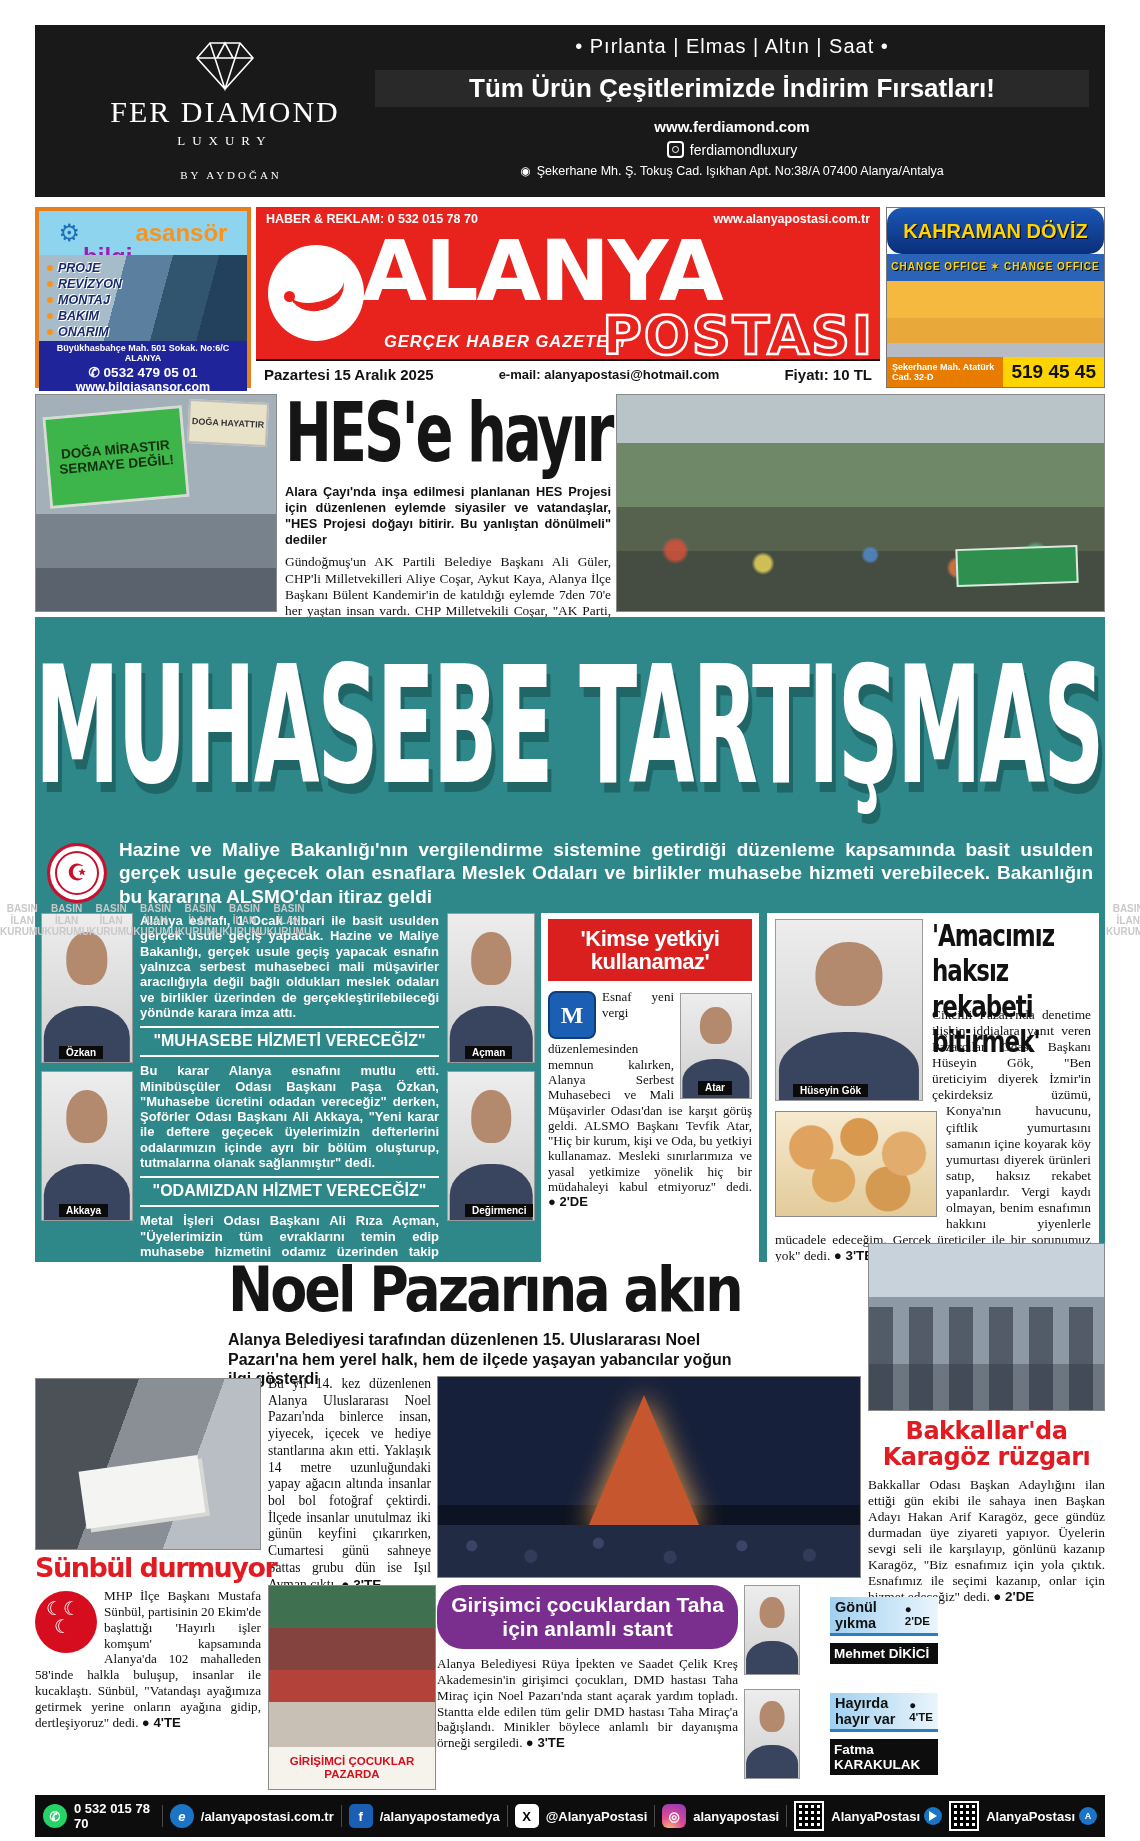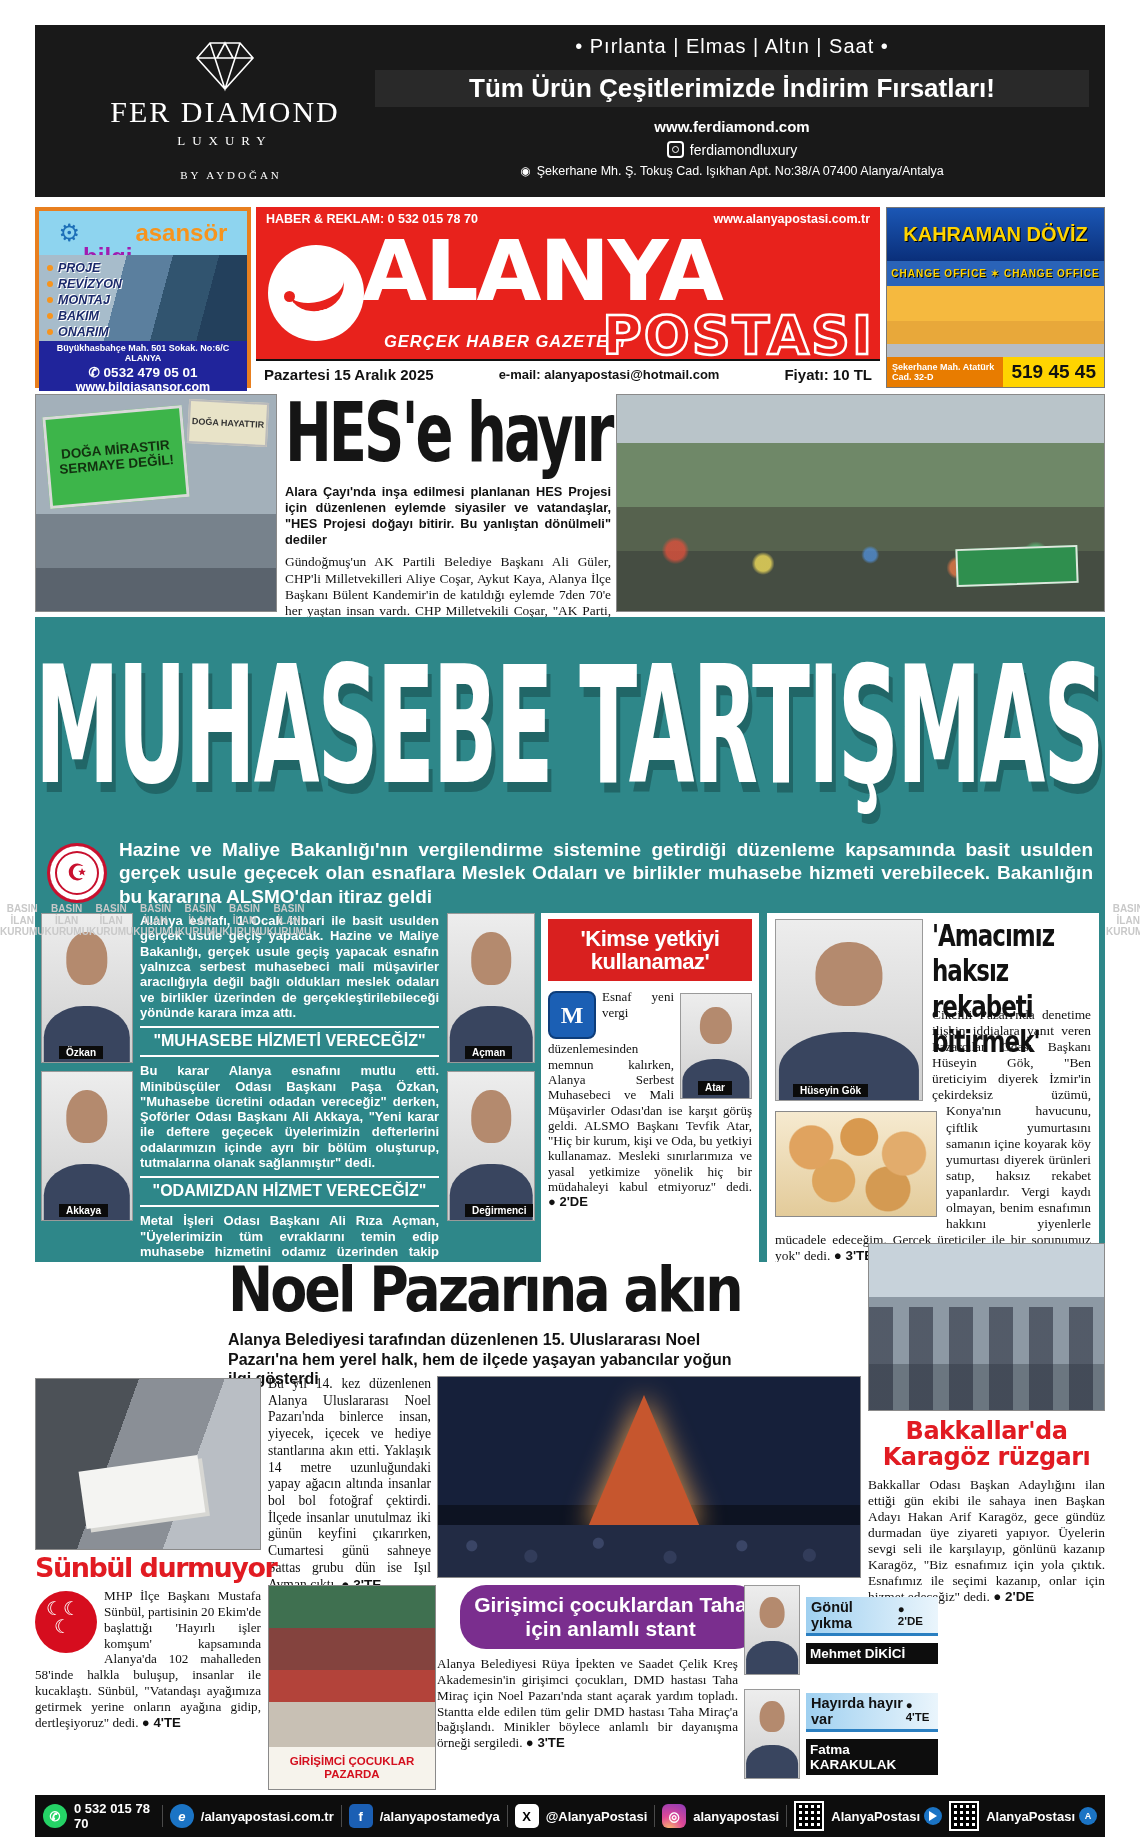--- a/index.html
+++ b/index.html
@@ -63,21 +63,21 @@
           color:#fff;letter-spacing:1px;}
   .mh-title2{position:absolute;right:6px;bottom:-4px;font-family:"DejaVu Sans",sans-serif;font-weight:bold;
              font-size:54px;color:#e8221c;-webkit-text-stroke:2.5px #fff;letter-spacing:2px;line-height:1;}
   .mh-datebar{height:27px;background:#fff;border-top:2px solid #111;display:flex;justify-content:space-between;
               align-items:center;padding:0 8px;}
   .mh-date{font-weight:bold;font-size:15px;}
   .mh-mail{font-size:13px;font-weight:bold;}
   .mh-price{font-weight:bold;font-size:15px;}
 
   .kd{left:886px;top:207px;width:219px;height:181px;display:flex;flex-direction:column;border:1px solid #777;box-sizing:border-box;}
-  .kd-top{height:53px;background:linear-gradient(#1b57b5,#0a2f7a);display:flex;align-items:center;justify-content:center;}
+  .kd-top{height:46px;background:linear-gradient(#1b57b5,#0a2f7a);display:flex;align-items:center;justify-content:center;border-radius:15px;}
   .kd-title{color:#ffd400;font-weight:900;font-size:20px;text-shadow:1px 1px 0 #000;white-space:nowrap;}
   .kd-mid{flex:1;position:relative;background:linear-gradient(#2a63b8 0 26%,#f5b93f 26% 62%,#e8a83a 62% 86%,#b7bcc4 86%);}
   .kd-store{position:absolute;top:7px;left:0;right:0;text-align:center;color:#ffd400;font-weight:bold;font-size:10px;
             text-shadow:1px 1px 0 #000;letter-spacing:1px;}
   .kd-bot{height:30px;display:flex;}
   .kd-addr{flex:1;background:#e87c00;color:#fff;font-size:9px;font-weight:bold;display:flex;align-items:center;padding:0 5px;}
   .kd-phone{background:#ffd400;color:#111;font-weight:900;font-size:19px;display:flex;align-items:center;padding:0 8px;}
 
   
   .hes-photo-l{left:35px;top:394px;width:242px;height:218px;background:linear-gradient(#a3b0ba 0 55%,#77828c 55% 80%,#5a636d 80%);}
@@ -187,29 +187,29 @@
   .sun-h{color:#e11b22;font-family:"DejaVu Sans",sans-serif;font-weight:900;font-size:27px;letter-spacing:-1.5px;
          white-space:nowrap;}
   .sun-body{margin-top:5px;font-family:"Liberation Serif",serif;font-size:13.2px;line-height:1.2;text-align:justify;}
   .mhp{float:left;width:62px;height:62px;background:#d60d1e;border-radius:50%;position:relative;margin:3px 7px 2px 0;}
   .mhp span{position:absolute;color:#fff;font-size:19px;line-height:1;}
   .mhp .c1{left:11px;top:8px;} .mhp .c2{left:28px;top:8px;} .mhp .c3{left:19px;top:26px;}
   .photo-stand{left:268px;top:1585px;width:168px;height:205px;display:flex;flex-direction:column;}
   .stand-img{flex:1;background:linear-gradient(#3f7050 0 26%,#84433e 26% 52%,#b3433a 52% 72%,#c8c0b4 72%);}
   .stand-cap{height:42px;background:#f6f3ec;color:#d40f1e;font-weight:900;font-size:11.5px;text-align:center;
              display:flex;align-items:center;justify-content:center;padding:0 6px;line-height:1.15;}
-  .gir-box{left:460px;top:1585px;width:301px;height:64px;background:#7a2e8e;color:#fff;display:flex;align-items:center;
+  .gir-box{left:437px;top:1585px;width:301px;height:64px;background:#7a2e8e;color:#fff;display:flex;align-items:center;
            justify-content:center;text-align:center;font-weight:800;font-size:21px;line-height:1.12;padding:2px 8px;
            box-sizing:border-box;border-radius:26px;}
   .gir-body{left:437px;top:1656px;width:301px;font-family:"Liberation Serif",serif;font-size:13.2px;line-height:1.2;
             text-align:justify;color:#111;}
   .columnists{left:744px;top:1585px;width:194px;display:flex;flex-direction:column;gap:14px;}
   .col-card{display:flex;gap:6px;height:90px;}
   .col-photo{width:56px;height:90px;}
-  .col-right{flex:1;display:flex;flex-direction:column;justify-content:center;gap:7px;}
+  .col-right{flex:1;display:flex;flex-direction:column;justify-content:center;gap:7px;margin-left:24px;}
   .col-titlebar{background:linear-gradient(90deg,#9fd0f0,#eaf5fc);border-bottom:3px solid #2a7fc1;
                 display:flex;justify-content:space-between;align-items:center;padding:2px 5px;}
   .col-title{font-weight:bold;font-size:14.5px;color:#111;}
   .col-ref{font-weight:bold;font-size:11.5px;color:#111;}
   .col-name{background:#0d0d0d;color:#fff;font-weight:bold;font-size:13.5px;text-align:left;padding:3px 4px;}
 
   
   .footer{left:35px;top:1795px;width:1070px;height:42px;background:#0d0d0d;color:#fff;display:flex;align-items:center;
           gap:7px;padding:0 8px;box-sizing:border-box;font-weight:bold;font-size:13px;}
   .f-ic{flex:0 0 auto;width:24px;height:24px;border-radius:50%;display:flex;align-items:center;justify-content:center;

